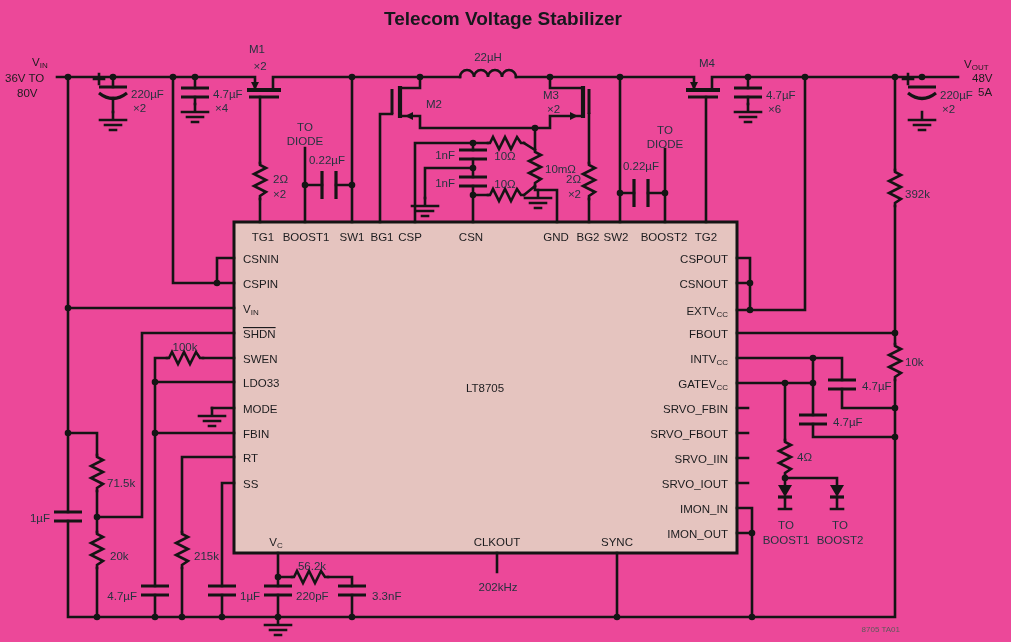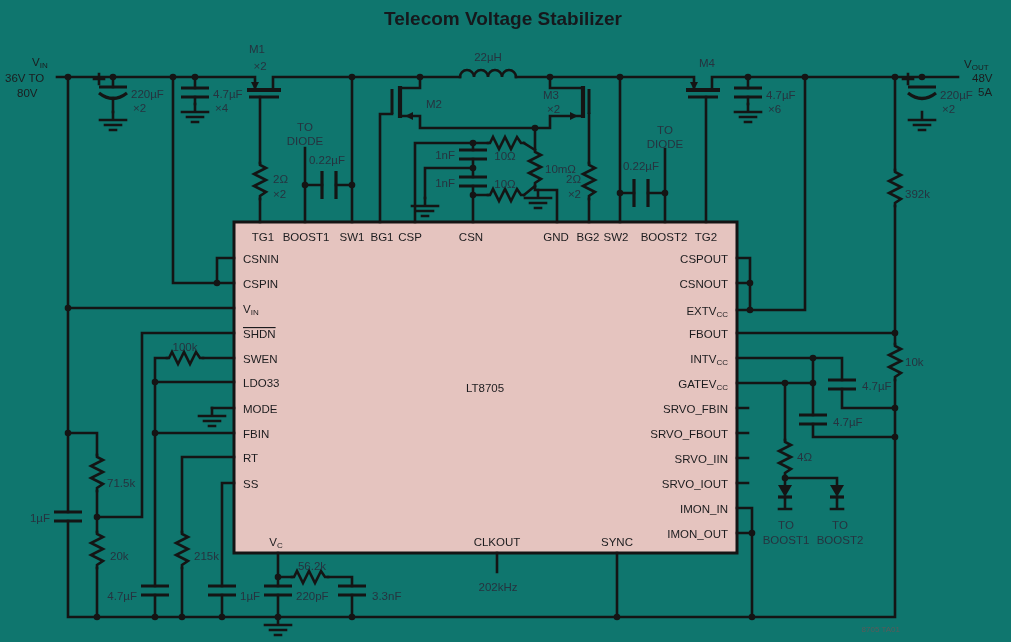--- a/index.html
+++ b/index.html
@@ -1,16 +1,16 @@
 <!DOCTYPE html>
 <html><head>
 <meta charset="utf-8">
 <style>
   html,body{margin:0;padding:0;background:#ffffff;}
-  #stage{width:1011px;height:642px;position:relative;background:#0f766e;overflow:hidden;}
+  #stage{width:1011px;height:642px;position:relative;background:#ec4899;overflow:hidden;}
   svg{display:block;}
   text{font-family:"Liberation Sans","DejaVu Sans",sans-serif;}
   .ttl{font-size:19px;font-weight:bold;fill:#16181c;}
   .pin{font-size:11.5px;fill:#1c1c1e;}
   .val{font-size:11.5px;fill:#26333f;}
   .sub{font-size:8px;}
   .note{font-size:8px;fill:#5a5a5a;}
   .ov{text-decoration:overline;}
   .w{stroke:#141414;stroke-width:2.6;fill:none;stroke-linecap:square;}
   .plate{stroke:#141414;stroke-width:3.2;fill:none;stroke-linecap:butt;}

